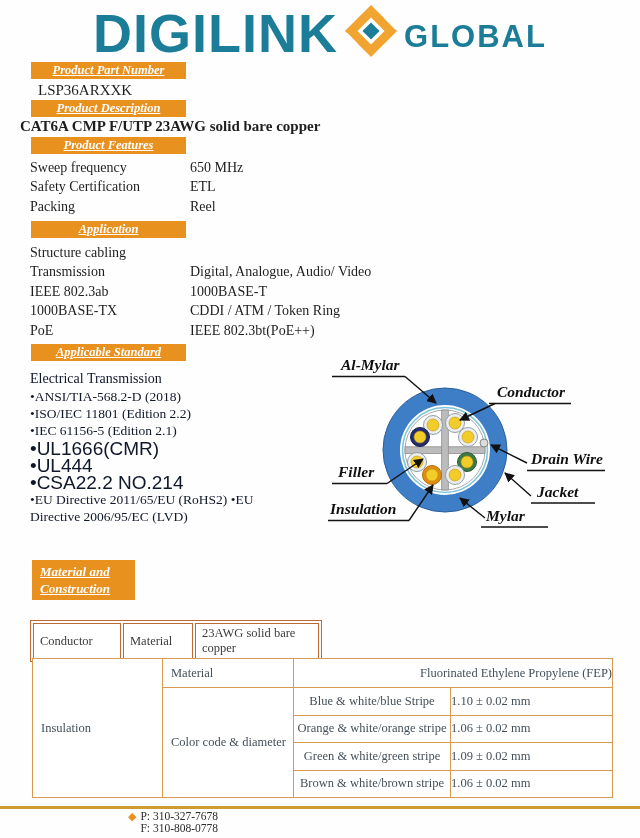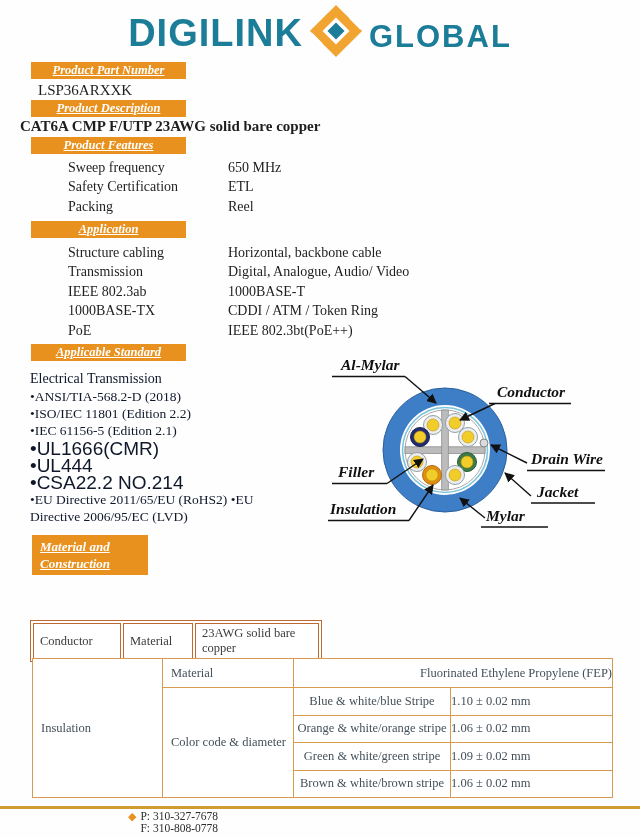--- a/index.html
+++ b/index.html
@@ -9,46 +9,46 @@
     --footer-gold:#CF9C2F; --ink:#222222;
   }
   *{box-sizing:border-box;margin:0;padding:0;}
   body{background:#fff;}
   .page{position:relative;width:640px;height:838px;background:#fefefe;overflow:hidden;
         font-family:"Liberation Serif",serif;color:var(--ink);}
 
   
   .logo{position:absolute;top:2px;left:0;width:640px;height:62px;display:flex;
         align-items:center;justify-content:center;gap:6px;}
-  .logo-main{font-family:"Liberation Sans",sans-serif;font-weight:bold;font-size:38px;
+  .logo-main{font-family:"Liberation Sans",sans-serif;font-weight:bold;font-size:54px;
         color:var(--logo-teal);letter-spacing:1px;}
   .logo-sub{font-family:"Liberation Sans",sans-serif;font-weight:bold;font-size:31px;
         color:var(--logo-teal);letter-spacing:2px;margin-top:8px;}
 
   
   .banner{position:absolute;left:31px;width:155px;height:17px;background:var(--accent-orange);
         color:#fff;font-style:italic;font-weight:bold;font-size:12.5px;text-align:center;
         line-height:16px;}
   .banner span{text-decoration:underline;}
   .b1{top:62px}.b2{top:100px}.b3{top:137px}.b4{top:221px}.b5{top:344px}
-  .banner-mc{position:absolute;left:32px;top:535px;width:116px;height:40px;
+  .banner-mc{position:absolute;left:32px;top:560px;width:103px;height:40px;
         background:var(--accent-orange);color:#fff;font-style:italic;font-weight:bold;
         font-size:13px;line-height:17px;padding:3px 0 0 8px;}
   .banner-mc span{display:block;text-decoration:underline;}
 
   .val-line{position:absolute;font-size:15px;color:#1e1e1e;}
   .v-part{left:38px;top:82px;text-align:center;}
   .v-desc{left:20px;top:118px;font-weight:bold;}
 
   
   .kv{position:absolute;left:30px;width:430px;font-size:14px;color:#1e1e1e;}
   .kv-feat{top:160px;}
   .kv-app{top:245px;}
   .kv .row{display:flex;height:19.4px;align-items:flex-start;}
-  .kv .k{width:160px;flex:none;margin-left:38px;}
+  .kv .k{width:160px;flex:none;}
 
   
   .standards{position:absolute;left:30px;top:370px;width:300px;font-size:13.5px;color:#0f172a;}
   .standards .intro{line-height:18px;font-size:14px;}
   .std-line{line-height:17.2px;}
   .std-sans{font-family:"Liberation Sans",sans-serif;font-size:19px;}
   .std-flow{line-height:17.2px;width:240px;}
 
   
   .diagram{position:absolute;left:325px;top:350px;width:315px;height:185px;}
@@ -122,21 +122,20 @@
     <div class="row">
       <span class="k">Packing</span>
       <span class="v">Reel</span>
     </div>
   </div>
 
   <div class="banner b4"><span>Application</span></div>
   <div class="kv kv-app">
     <div class="row">
       <span class="k">Structure cabling</span>
-      <span class="v">Horizontal, backbone cable</span>
     </div>
     <div class="row">
       <span class="k">Transmission</span>
       <span class="v">Digital, Analogue, Audio/ Video</span>
     </div>
     <div class="row">
       <span class="k">IEEE 802.3ab</span>
       <span class="v">1000BASE-T</span>
     </div>
     <div class="row">

